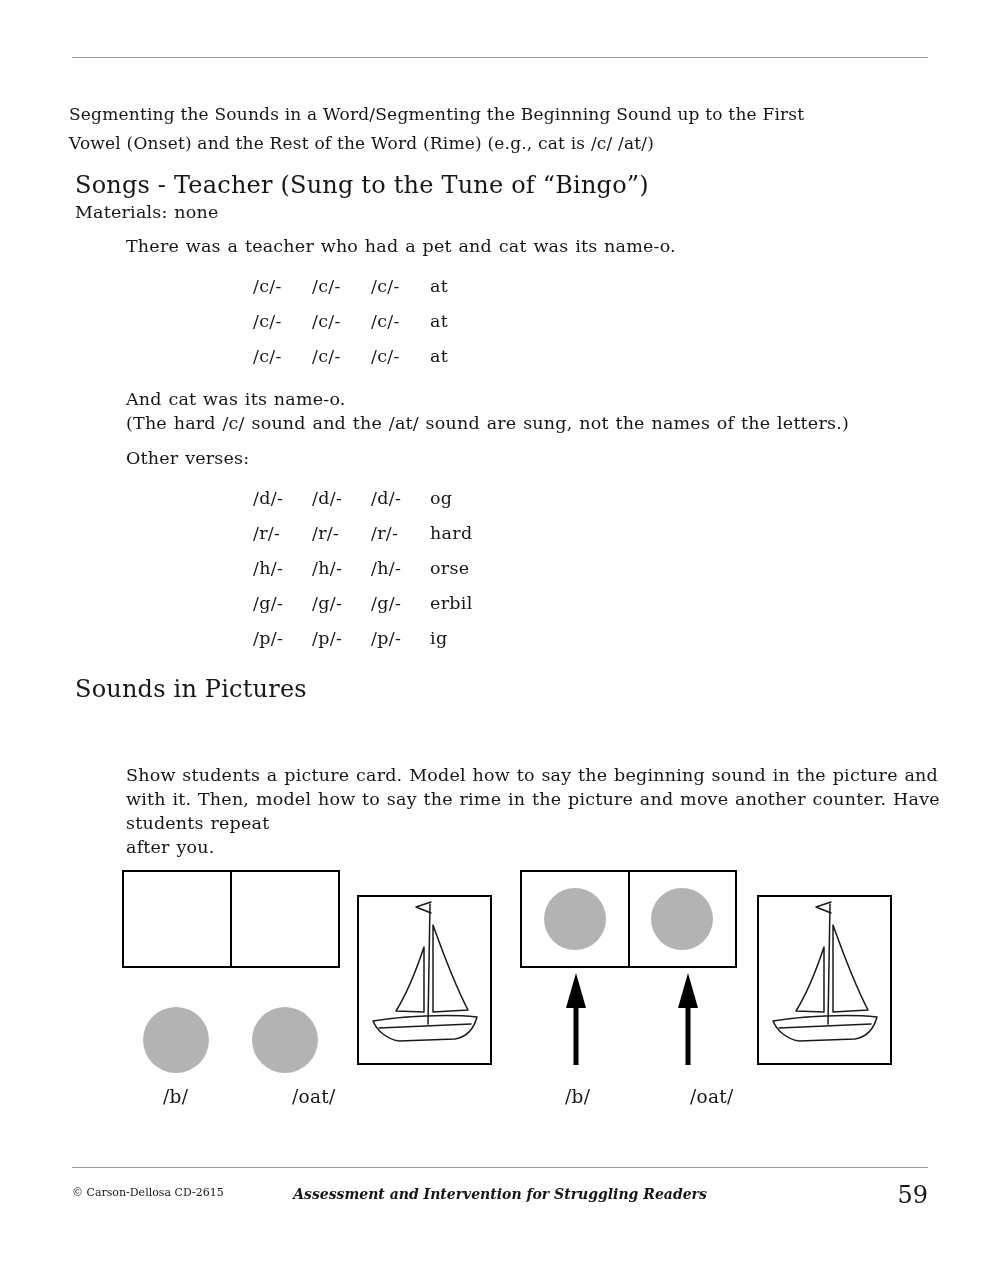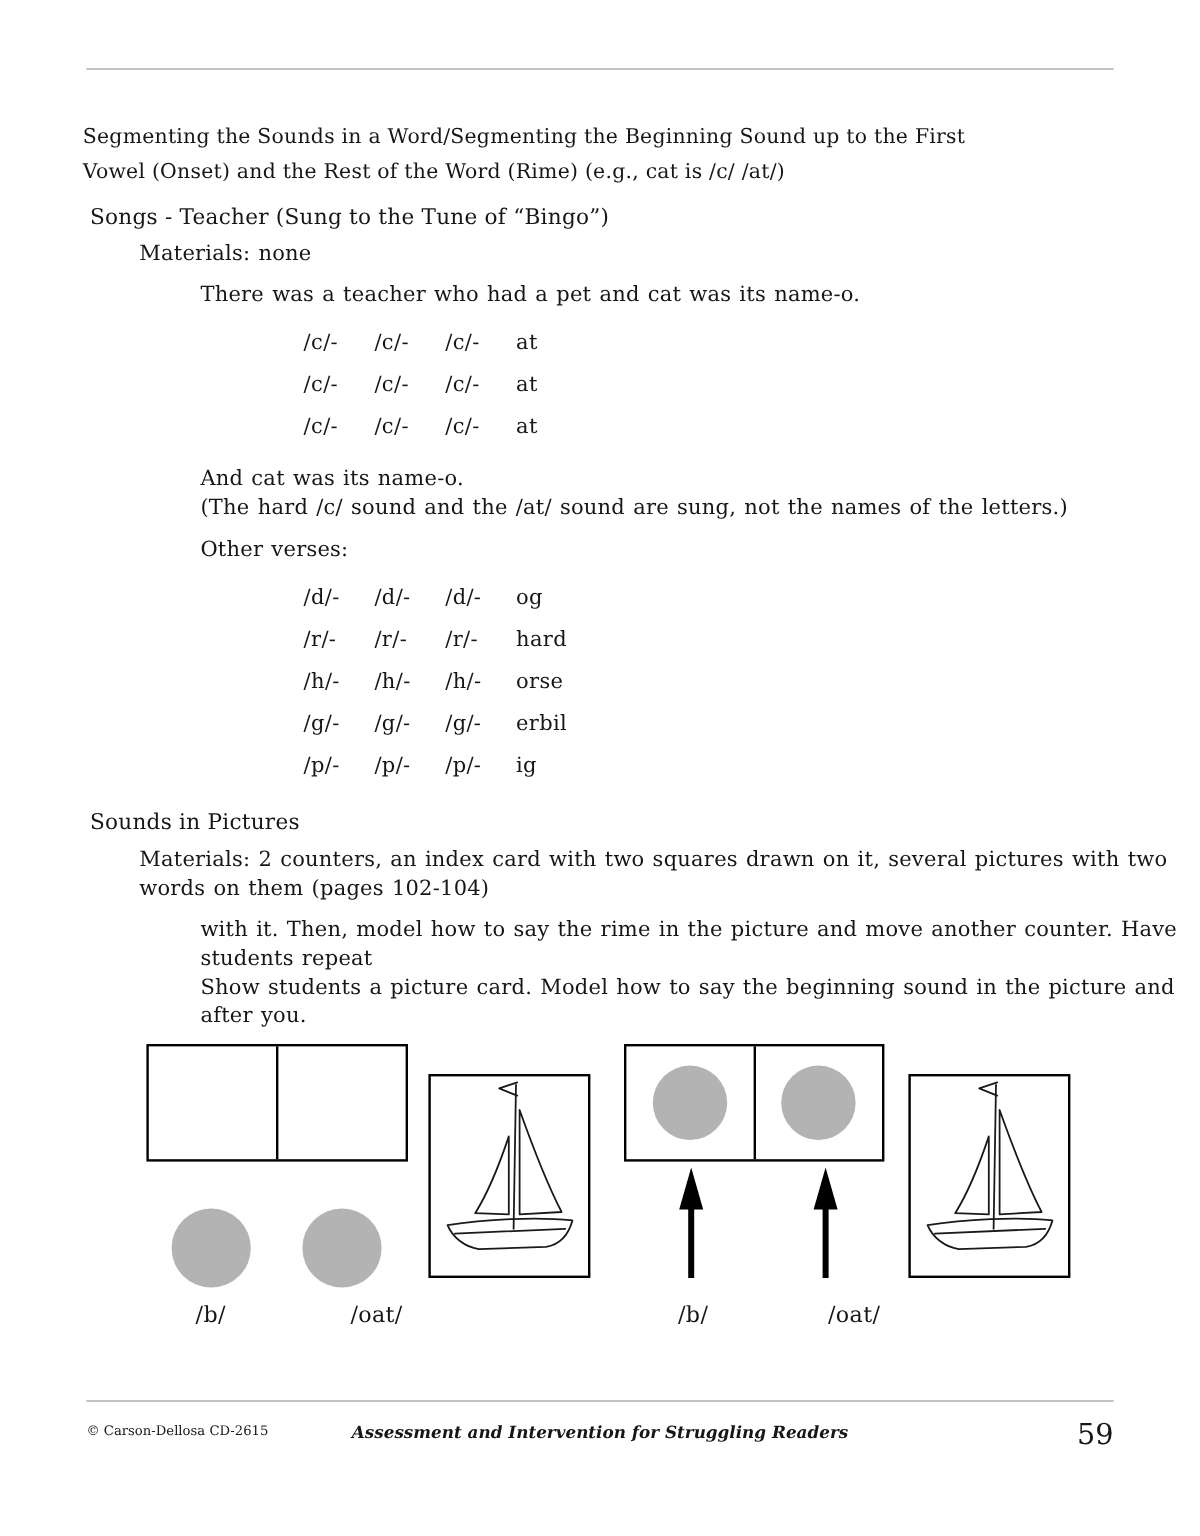--- a/index.html
+++ b/index.html
@@ -10,22 +10,22 @@
     overflow:hidden;
   }
   .rule { position:absolute; left:72px; right:72px; height:1px; background:#9a9a9a; }
   .rule-top { top:57px; }
   .rule-bottom { top:1167px; }
 
   .title { position:absolute; left:69px; top:100px; width:925px;
            font-size:17px; font-weight:normal; line-height:29px; letter-spacing:.2px; }
   .title span { display:block; }
 
-  .h2 { position:absolute; font-size:18px; letter-spacing:.2px; }
-  .body-text { position:absolute; font-size:17.5px; line-height:24px; letter-spacing:.2px; word-spacing:1px;margin-left:41px; }
+  .h2 { position:absolute; font-size:24px; letter-spacing:.2px; }
+  .body-text { position:absolute; font-size:17.5px; line-height:24px; letter-spacing:.2px; word-spacing:1px; }
   .body-text span { display:block; }
 
   .chant { position:absolute; left:253px; font-size:17.5px; letter-spacing:.3px; }
   .chant-row { display:flex; height:24px; margin-bottom:11px; }
   .chant-row span { width:59px; }
   .chant-row span:last-child { width:auto; }
 
   
   .index-card { position:absolute; border:2px solid #000; background:#fff; display:flex; }
   .index-card .half { flex:1; position:relative; }
@@ -111,28 +111,24 @@
     <div class="chant-row">
       <span>/p/-</span>
       <span>/p/-</span>
       <span>/p/-</span>
       <span>ig</span>
     </div>
   </div>
 
   <div class="h2" style="left:75px;top:675px;text-align:right;">Sounds in Pictures</div>
 
-  <div class="body-text" style="left:75px;top:705px;width:925px;">
-    <span>Materials: 2 counters, an index card with two squares drawn on it, several pictures with two</span>
-    <span>words on them (pages 102-104)</span>
-  </div>
 
   <div class="body-text" style="left:126px;top:763px;width:870px;">
+    <span>Show students a picture card. Model how to say the beginning sound in the picture and</span>
     <span>with it. Then, model how to say the rime in the picture and move another counter. Have students repeat</span>
-    <span>Show students a picture card. Model how to say the beginning sound in the picture and</span>
     <span>after you.</span>
   </div>
 
   <div class="index-card" style="left:122px;top:870px;width:218px;height:98px;">
     <div class="half"></div>
     <div class="half"></div>
   </div>
 
   <div class="counter" style="left:143px;top:1007px;"></div>
   <div class="counter" style="left:252px;top:1007px;"></div>

